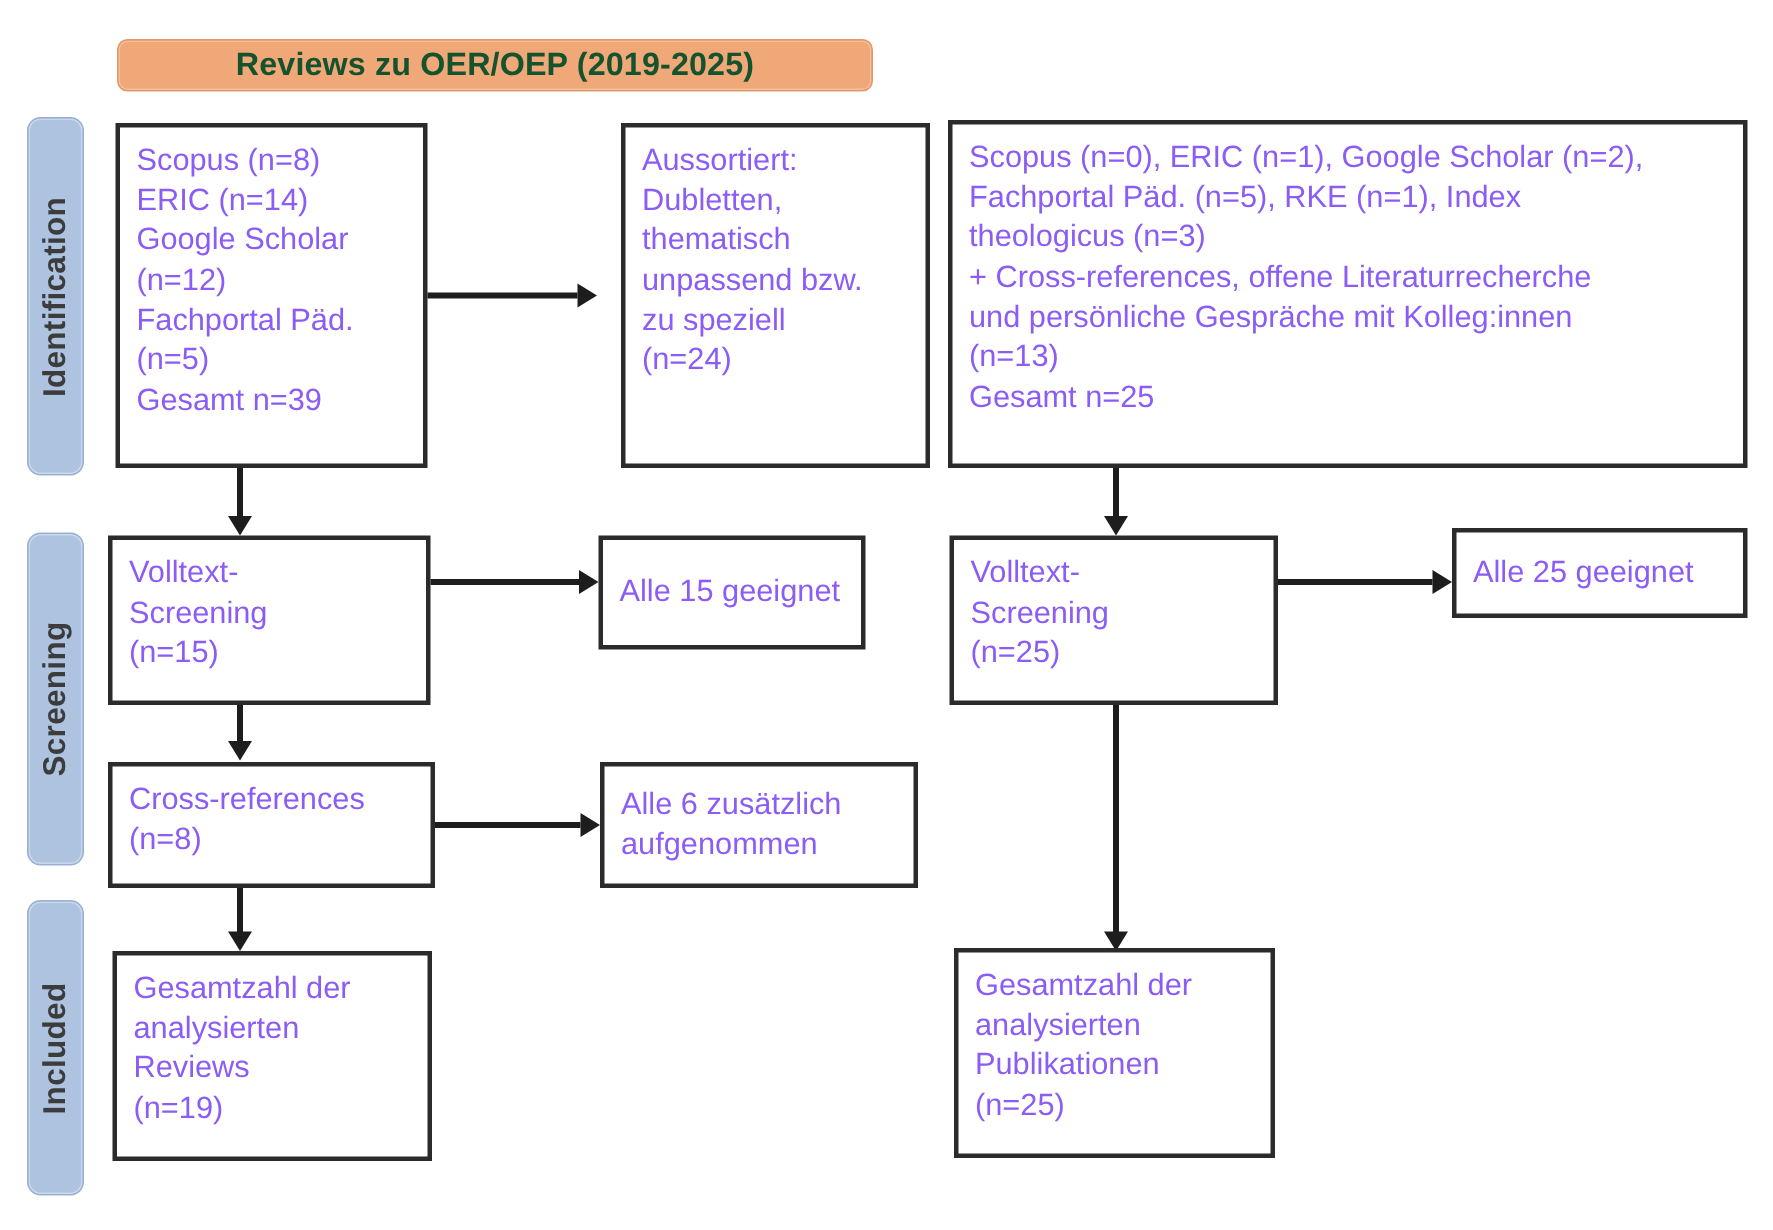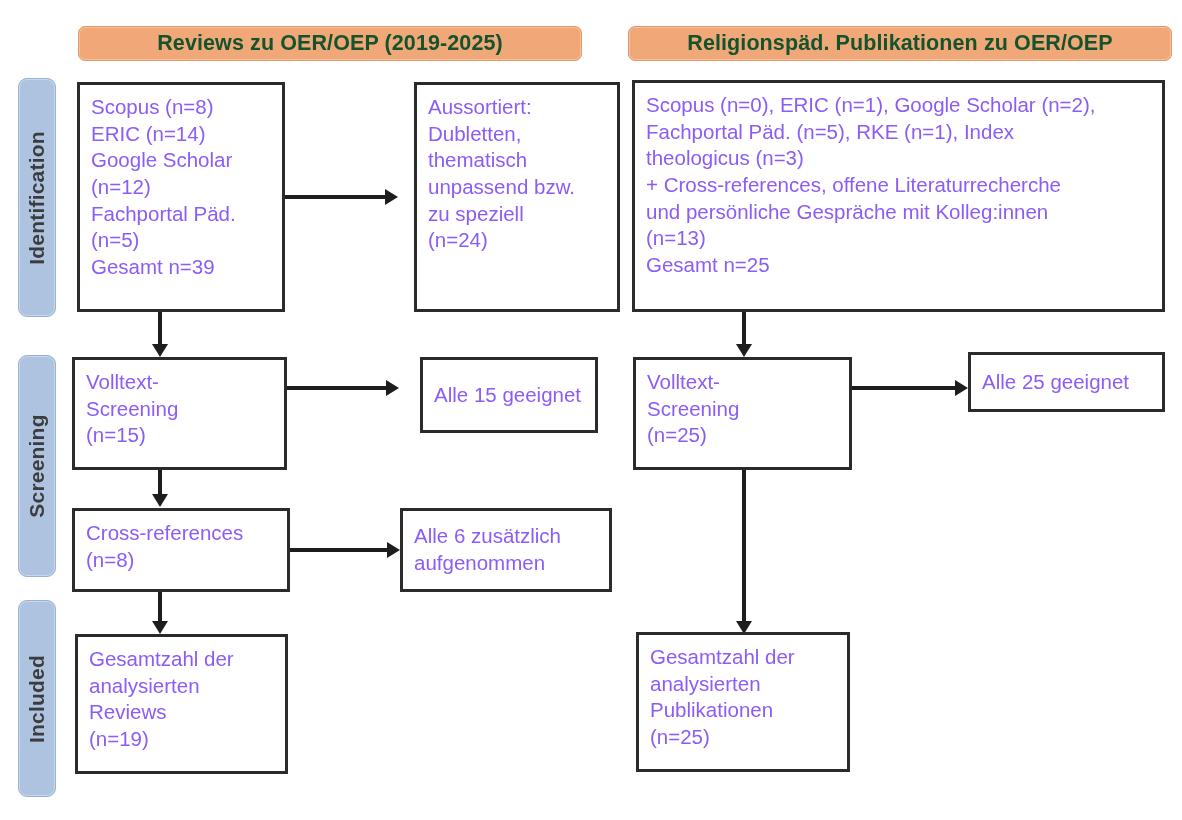--- a/index.html
+++ b/index.html
@@ -119,23 +119,20 @@
   </div>
 
   <div class="stage-bar" style="left:18px; top:600px; width:36px; height:195px;">
     <div class="stage-label">Included</div>
   </div>
 
   <div class="col-header" style="left:78px; top:26px; width:502px; height:33px;">
     <span>Reviews zu OER/OEP (2019-2025)</span>
   </div>
 
-  <div class="col-header" style="left:628px; top:26px; width:542px; height:33px;">
-    <span>Religionspäd. Publikationen zu OER/OEP</span>
-  </div>
 
   <div class="box tight" style="left:77px; top:82px; width:208px; height:230px;">
     <div class="txt">Scopus (n=8)
 ERIC (n=14)
 Google Scholar
 (n=12)
 Fachportal Päd.
 (n=5)
 Gesamt n=39</div>
   </div>
@@ -154,21 +151,21 @@
 
   <div class="vline" style="left:158px; top:312px; width:4px; height:33px;"></div>
   <div class="arrow-down" style="left:152px; top:344px;"></div>
 
   <div class="box tight" style="left:72px; top:357px; width:215px; height:113px;">
     <div class="txt">Volltext-
 Screening
 (n=15)</div>
   </div>
 
-  <div class="box vcenter" style="left:399px; top:357px; width:178px; height:76px;margin-left:21px;">
+  <div class="box vcenter" style="left:399px; top:357px; width:178px; height:76px;">
     <div class="txt">Alle 15 geeignet</div>
   </div>
 
   <div class="hline" style="left:287px; top:386px; width:99px;"></div>
   <div class="arrow-right" style="left:386px; top:380px;"></div>
 
   <div class="vline" style="left:158px; top:470px; width:4px; height:25px;"></div>
   <div class="arrow-down" style="left:152px; top:494px;"></div>
 
   <div class="box tight" style="left:72px; top:508px; width:218px; height:84px;">

